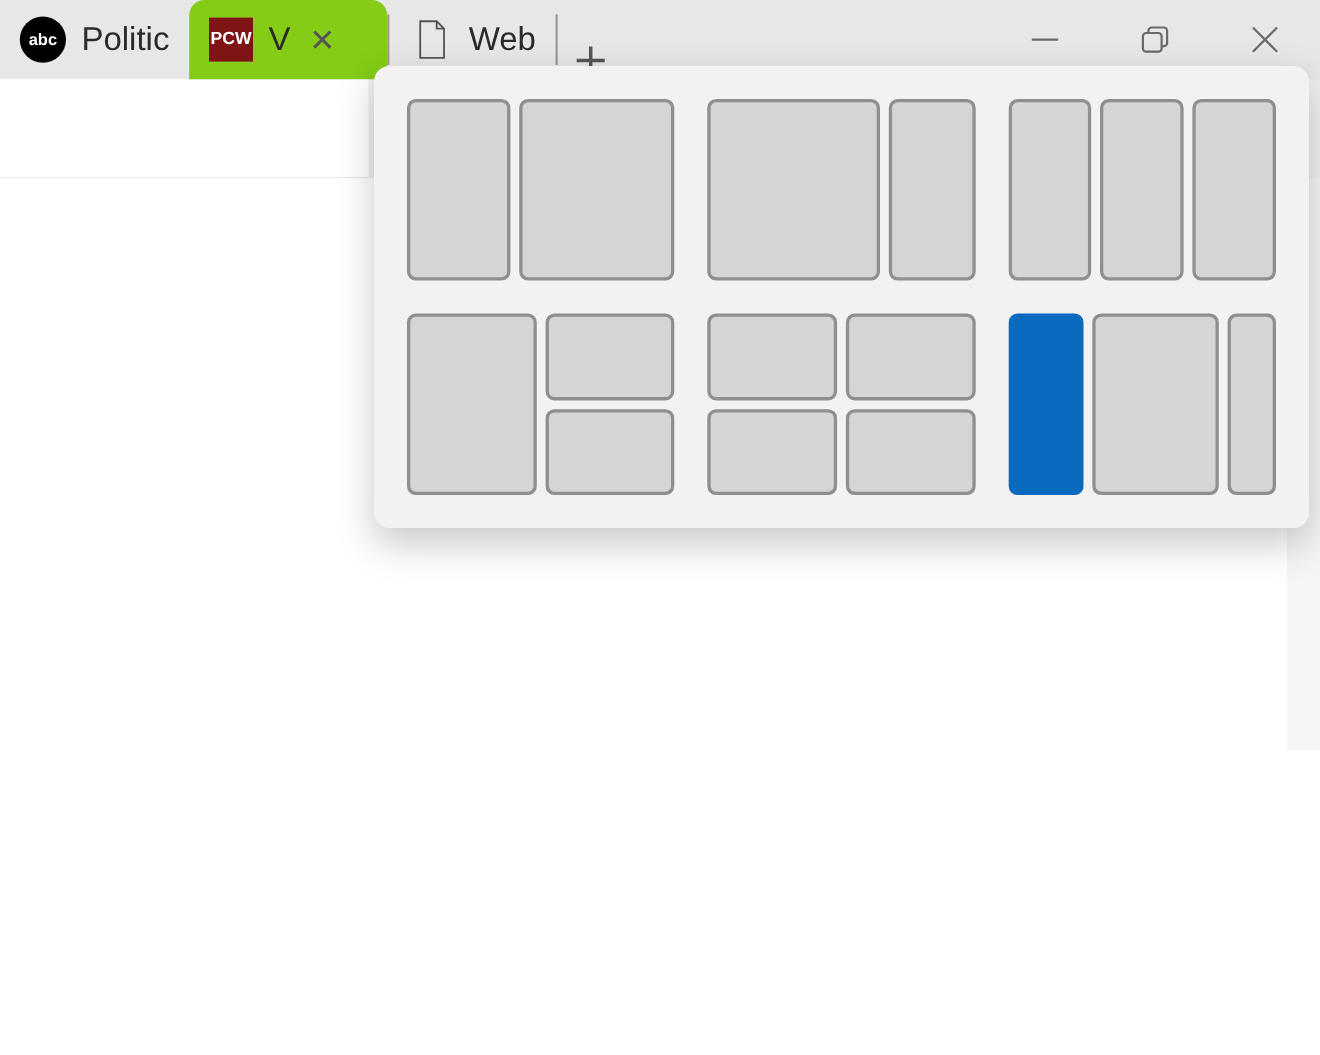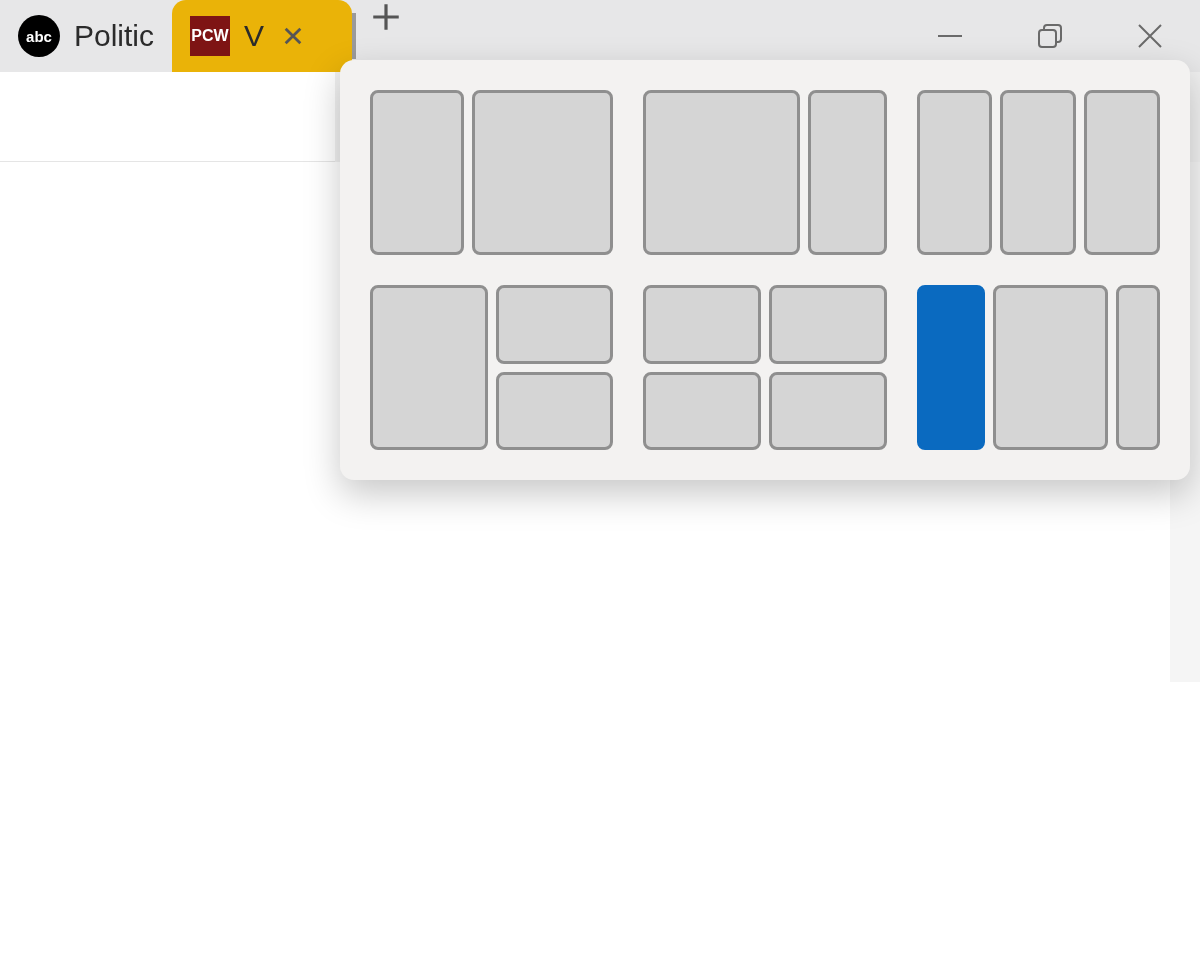--- a/index.html
+++ b/index.html
@@ -8,38 +8,38 @@
       height: 959px;
       font-family: "Segoe UI", Arial, sans-serif;
       background: #f0f0f0;
       overflow: hidden;
       position: relative;
     }
 
     
     .tab-strip {
       display: flex;
-      align-items: flex-start;
+      align-items: flex-end;
       height: 72px;
       background: #e7e7e8;
     }
     .tab {
       display: flex;
       align-items: center;
       height: 100%;
       padding: 0 18px;
       gap: 14px;
       font-size: 30px;
       color: #2b2b2b;
       white-space: nowrap;
       overflow: hidden;
       position: relative;
     }
     .tab.active {
-      background: #eab308;
+      background: #84cc16;
       border-radius: 14px 14px 0 0;
       min-width: 180px;
     }
     .tab-group-divider {
       width: 0;
       border-right: 2px solid #9a9a9a;
       align-self: center;
       height: 46px;
     }
 
@@ -172,20 +172,28 @@
     <span class="close-icon">
       <svg viewBox="0 0 24 24">
           <path d="M4 4 L20 20 M20 4 L4 20"></path>
         </svg>
     </span>
   </div>
 
 
   <div class="tab-group-divider"></div>
 
+  <div class="tab">
+    <span class="favicon page-icon">
+      <svg viewBox="0 0 40 48">
+          <path d="M8 4 H26 L34 12 V44 H8 Z M26 4 V12 H34"></path>
+        </svg>
+    </span>
+    <span class="tab-title">Web</span>
+  </div>
 
   <div class="tab-group-divider"></div>
 
   <div class="newtab">
     <svg viewBox="0 0 32 32">
         <path d="M16 4 V28 M4 16 H28"></path>
       </svg>
   </div>
 
   <div class="window-controls">

